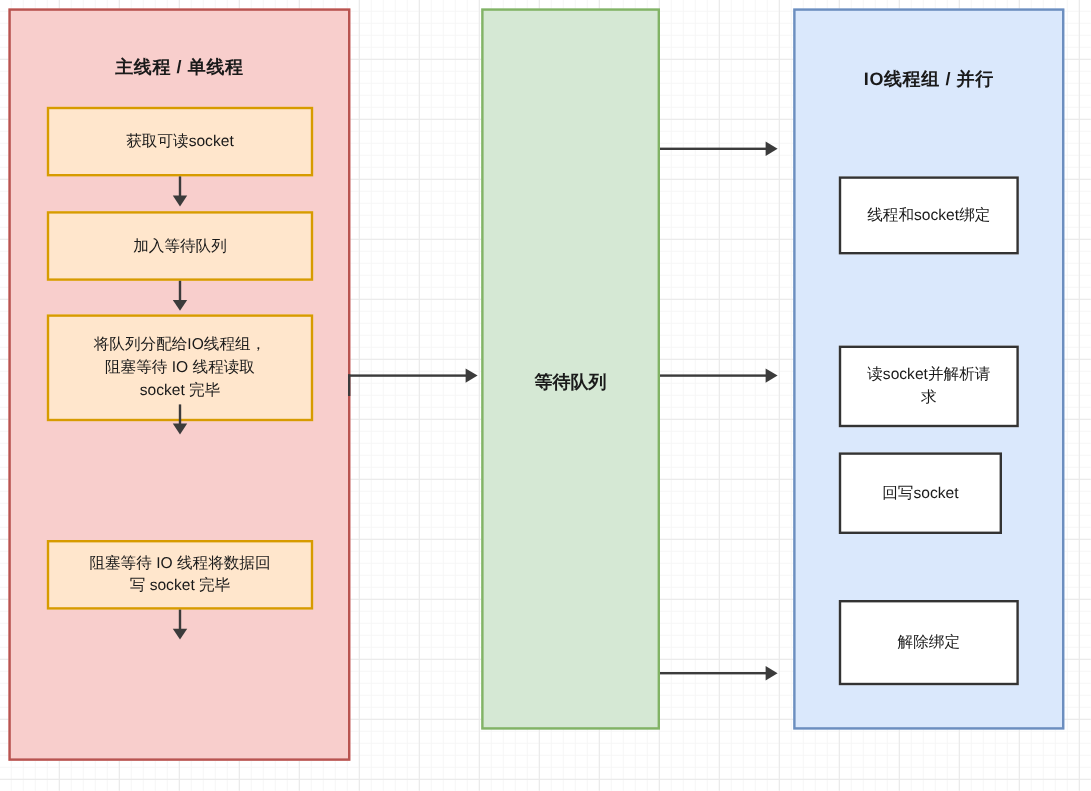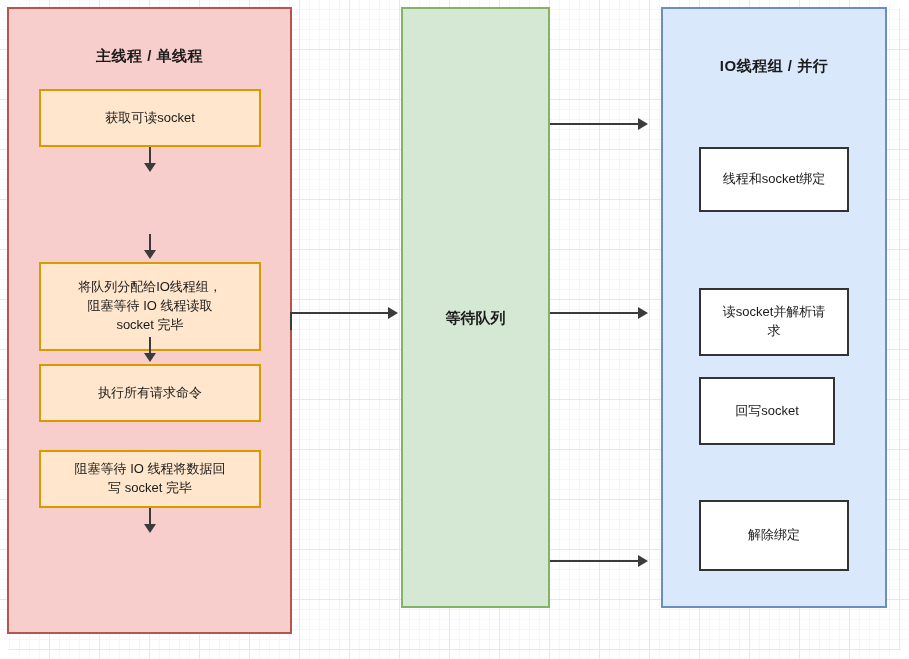--- a/index.html
+++ b/index.html
@@ -23,21 +23,20 @@
       linear-gradient(to right, #e8e8e8 1px, transparent 1px),
       linear-gradient(to bottom, #e8e8e8 1px, transparent 1px),
       linear-gradient(to right, #f6f6f6 1px, transparent 1px),
       linear-gradient(to bottom, #f6f6f6 1px, transparent 1px);
     background-size:
       50px 50px,
       50px 50px,
       10px 10px,
       10px 10px;
     background-position: -1px -1px, -1px -1px, -1px -1px, -1px -1px;
-    border-radius: 31px;
   }
 
   
   .lane {
     position: absolute;
     box-sizing: border-box;
     border-width: 2px;
     border-style: solid;
   }
   .lane-title {
@@ -149,36 +148,36 @@
     <div class="lane-title">主线程 / 单线程</div>
   </div>
 
   <div class="node node-orange" style="left:39px; top:89px; width:222px; height:58px;">
     <span>获取可读socket</span>
   </div>
 
   <div class="vline" style="left:149px; top:147px; height:20px;"></div>
   <div class="arrow-down" style="left:144px; top:163px;"></div>
 
+  <div class="node node-orange" style="left:39px; top:176px; width:222px; height:58px;">
+    <span>加入等待队列</span>
+  </div>
 
   <div class="vline" style="left:149px; top:234px; height:20px;"></div>
   <div class="arrow-down" style="left:144px; top:250px;"></div>
 
   <div class="node node-orange" style="left:39px; top:262px; width:222px; height:89px; white-space:pre-line;">
     <span>将队列分配给IO线程组，
 阻塞等待 IO 线程读取
 socket 完毕</span>
   </div>
 
   <div class="vline" style="left:149px; top:337px; height:20px;"></div>
   <div class="arrow-down" style="left:144px; top:353px;"></div>
 
-  <div class="node node-orange" style="left:39px; top:364px; width:222px; height:58px;">
-    <span>执行所有请求命令</span>
-  </div>
 
   <div class="node node-orange" style="left:39px; top:450px; width:222px; height:58px; white-space:pre-line;">
     <span>阻塞等待 IO 线程将数据回
 写 socket 完毕</span>
   </div>
 
   <div class="vline" style="left:149px; top:508px; height:20px;"></div>
   <div class="arrow-down" style="left:144px; top:524px;"></div>
 
 

